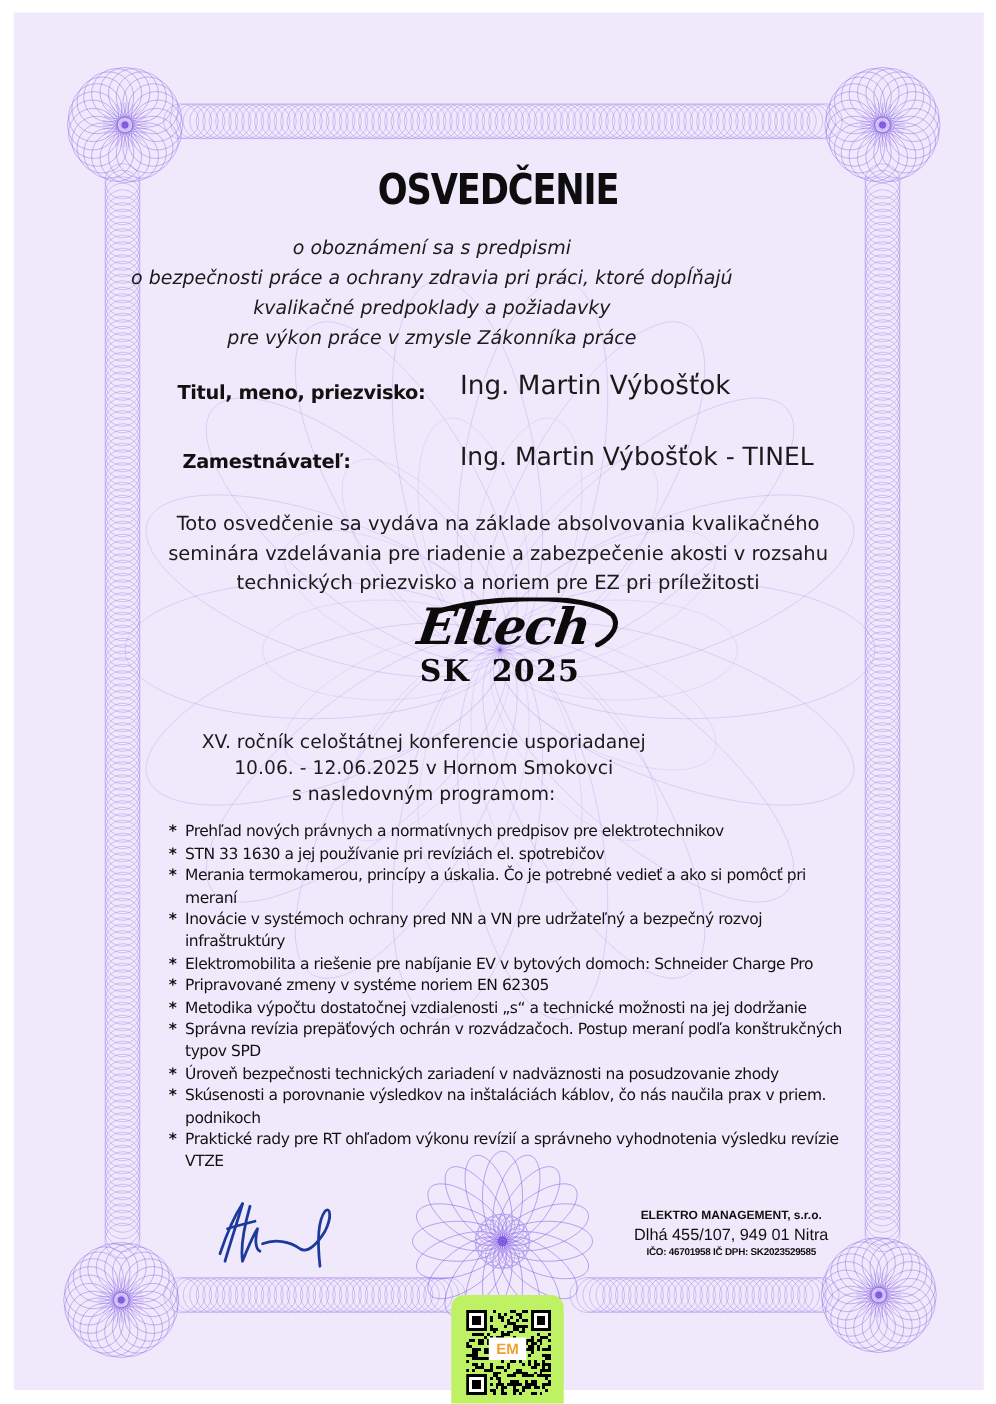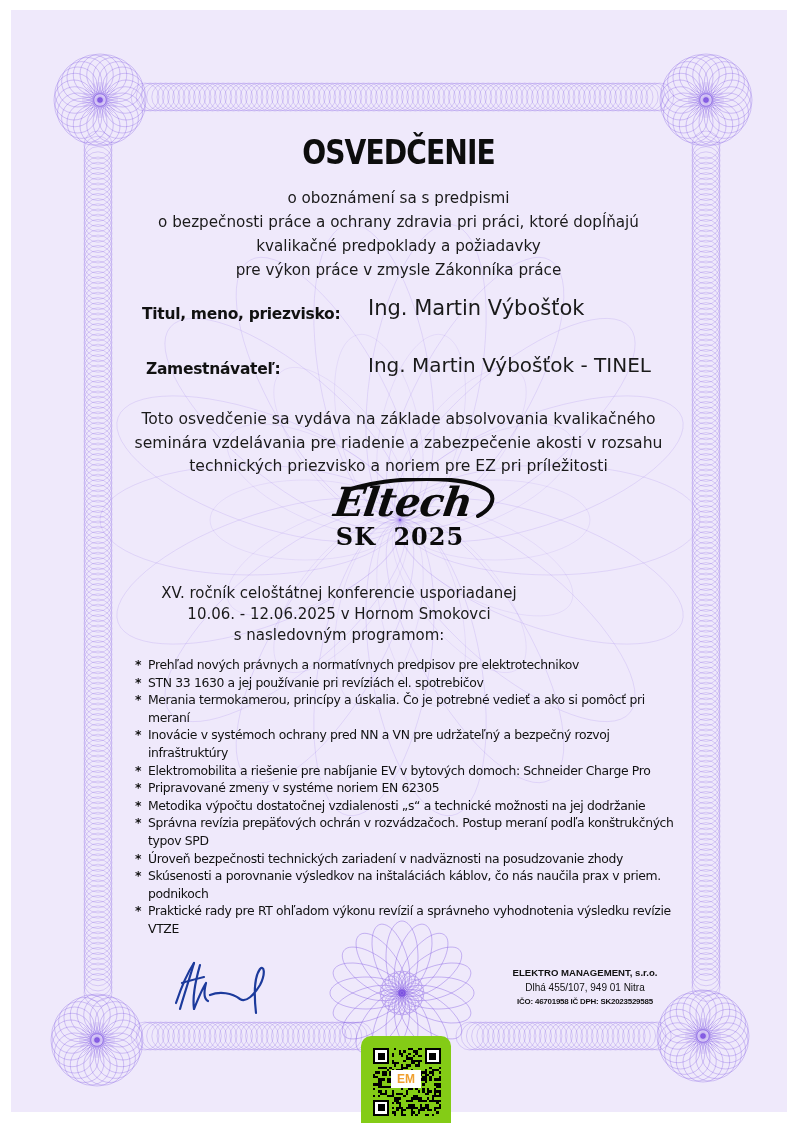--- a/index.html
+++ b/index.html
@@ -5,22 +5,22 @@
     html, body { margin: 0; padding: 0; background: #ffffff; }
     body { width: 797px; height: 1123px; position: relative; overflow: hidden;
            font-family: "DejaVu Sans", "Liberation Sans", sans-serif; color: #111; }
     .page { position: absolute; left: 11px; top: 10px; width: 776px; height: 1102px;
             background: #efe9fb; }
     .deco { position: absolute; left: 0; top: 0; width: 797px; height: 1123px; pointer-events: none; }
     .content { position: absolute; left: 0; top: 0; width: 797px; height: 1123px; }
     .title { position: absolute; top: 132px; left: 0; width: 797px; text-align: center;
              font-family: "DejaVu Sans Condensed", "DejaVu Sans", sans-serif; font-weight: bold;
              font-size: 34px; letter-spacing: -1px; color: #0d0d0d; transform: scaleX(0.92); }
-    .subtitle { position: absolute; top: 186px; left: 0; width: 797px; text-align: center;
-                font-size: 15.2px; line-height: 24px; color: #1a1a1a; }
+    .subtitle { position: absolute; top: 186px; left: 0; width: 691px; text-align: center;
+                font-size: 15.2px; line-height: 24px; color: #1a1a1a; font-style: italic; }
     .subtitle div { white-space: nowrap; }
     .field-label { position: absolute; font-weight: bold; font-size: 15.5px; color: #111; letter-spacing: -0.3px; }
     .field-value { position: absolute; font-size: 21px; color: #1a1a1a; }
     .intro { position: absolute; top: 408px; left: 0; width: 797px; text-align: center;
              font-size: 15.6px; line-height: 23.5px; color: #1a1a1a; }
     .logo { position: absolute; left: 300px; top: 478px; width: 200px; height: 82px; }
     .logo-script { position: absolute; left: 8px; top: 0; width: 190px; text-align: center;
                    font-family: "DejaVu Serif", serif; font-style: italic; font-weight: bold;
                    font-size: 40px; letter-spacing: -1px; color: #0b0b0b; transform: skewX(-8deg); }
     .logo-swoosh { position: absolute; left: 30px; top: 0; width: 165px; height: 40px; }
@@ -30,23 +30,23 @@
     .conf { position: absolute; top: 583px; left: 0; width: 678px; text-align: center;
             font-size: 15px; line-height: 21px; color: #1a1a1a; }
     .program { position: absolute; top: 656px; left: 135px; width: 540px; list-style: none; margin: 0; padding: 0;
                font-size: 12.4px; line-height: 17.6px; color: #111; letter-spacing: -0.35px; }
     .program li { position: relative; padding-left: 13px; }
     .program li .star { position: absolute; left: 0; top: 0; font-weight: bold; }
     .signature { position: absolute; left: 170px; top: 955px; width: 110px; height: 60px; }
     .company { position: absolute; left: 500px; top: 966px; width: 170px; text-align: center;
                font-family: "Liberation Sans", sans-serif; color: #111; }
     .company .name { font-weight: bold; font-size: 9.6px; line-height: 14px; }
-    .company .addr { font-size: 10px; line-height: 16px; }
+    .company .addr { font-size: 13px; line-height: 16px; }
     .company .ids { font-size: 7.9px; line-height: 12px; font-weight: bold; letter-spacing: -0.2px; }
-    .qr-box { position: absolute; left: 361px; top: 1036px; width: 90px; height: 87px; background: #84cc16;
+    .qr-box { position: absolute; left: 361px; top: 1036px; width: 90px; height: 87px; background: #bef264;
               border-radius: 10px 10px 0 0; }
     .qr { position: absolute; left: 12px; top: 12px; width: 68px; height: 68px; }
     .qr-logo { position: absolute; left: 30px; top: 34px; width: 30px; height: 18px; background: #fff;
                font-family: "Liberation Sans", sans-serif; font-weight: bold; font-size: 12px;
                text-align: center; line-height: 18px; color: #f0a030; }
   </style>
 </head>
 <body>
 
 <div class="page"></div>

